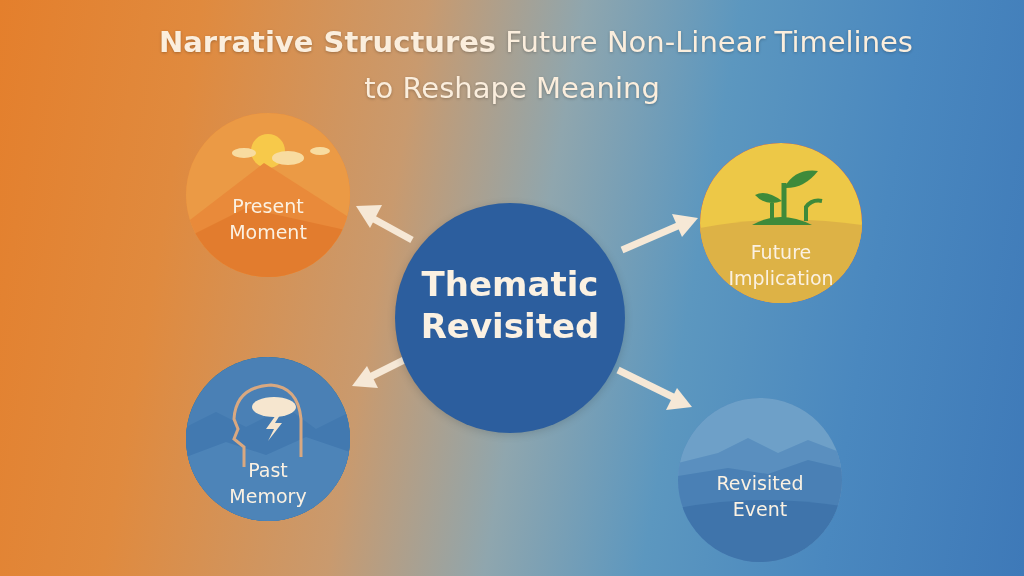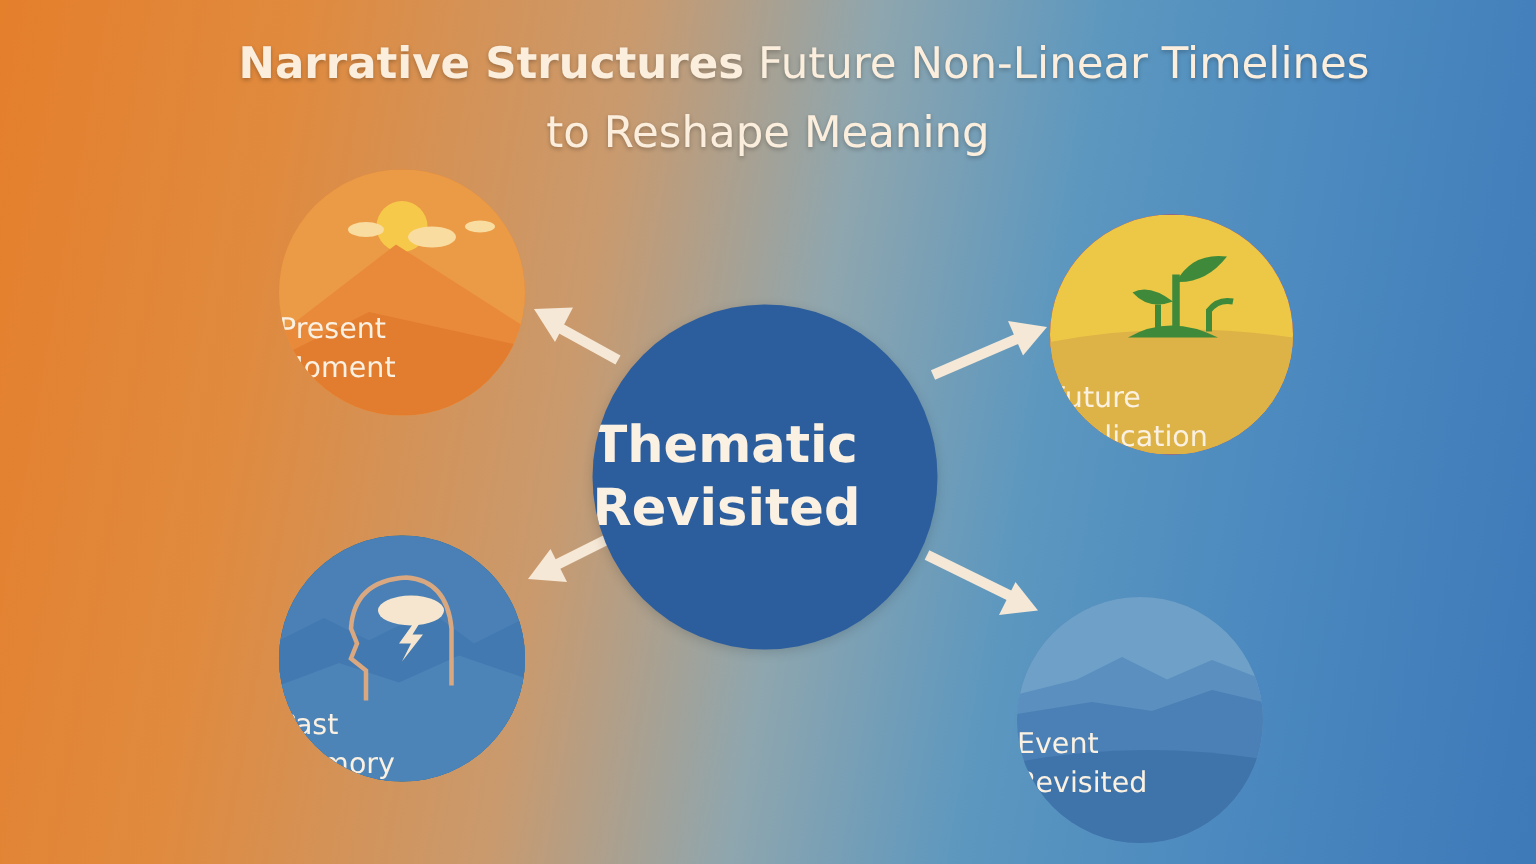--- a/index.html
+++ b/index.html
@@ -5,21 +5,21 @@
   html,body{margin:0;padding:0;}
   body{width:1024px;height:576px;overflow:hidden;position:relative;
     background:linear-gradient(100deg,#e47f2c 0%,#e08a3e 18%,#c99a6e 38%,#8fa6ae 52%,#5c97bf 66%,#4a88bf 82%,#3e79b8 100%);
     font-family:"DejaVu Sans","Liberation Sans",sans-serif;}
   .title{position:absolute;left:0;width:1024px;text-align:center;color:#fbeedd;
     text-shadow:0 1px 3px rgba(0,0,0,0.25);font-size:29px;line-height:40px;}
   .title.l1{top:22px;}
   .title.l2{top:68px;}
   .title b{font-weight:bold;margin-left:48px;}
   .node{position:absolute;border-radius:50%;overflow:hidden;}
-  .node .label{position:absolute;left:0;width:100%;text-align:left;color:#fbf1e2;font-size:19px;line-height:26px;margin-top:13px;}
+  .node .label{position:absolute;left:0;width:100%;text-align:center;color:#fbf1e2;font-size:19px;line-height:26px;}
   .center{left:395px;top:203px;width:230px;height:230px;background:#2c5e9e;
     box-shadow:0 2px 8px rgba(0,0,0,0.15);}
   .center .label{top:60px;font-size:34px;line-height:42px;font-weight:bold;}
   .arrows{position:absolute;left:0;top:0;}
 </style>
 </head>
 <body>
 
 <div class="title l1">
   <b>Narrative Structures</b><span> Future Non-Linear Timelines</span>
@@ -88,22 +88,22 @@
 </div>
 
 <div class="node" style="left:678px;top:398px;width:164px;height:164px;background:#4f86b8;">
   <svg width="164" height="164" style="position:absolute;left:0;top:0">
     <rect width="164" height="164" fill="#6ea0c8"></rect>
     <path d="M0 65 L40 55 L70 40 L100 55 L130 42 L164 55 L164 164 L0 164Z" fill="#5a8fbf"></path>
     <path d="M0 78 L50 70 L90 76 L130 62 L164 70 L164 164 L0 164Z" fill="#4a80b5"></path>
     <path d="M0 110 Q80 95 164 108 L164 164 L0 164Z" fill="#3f74ab"></path>
   </svg>
   <div class="label" style="top:72px">
-    <div>Event</div>
-      <div>Revisited</div>
+    <div>Revisited</div>
+      <div>Event</div>
   </div>
 </div>
 
 <div class="node center">
   <div class="label">
     <div>Thematic</div>
       <div>Revisited</div>
   </div>
 </div>
 

